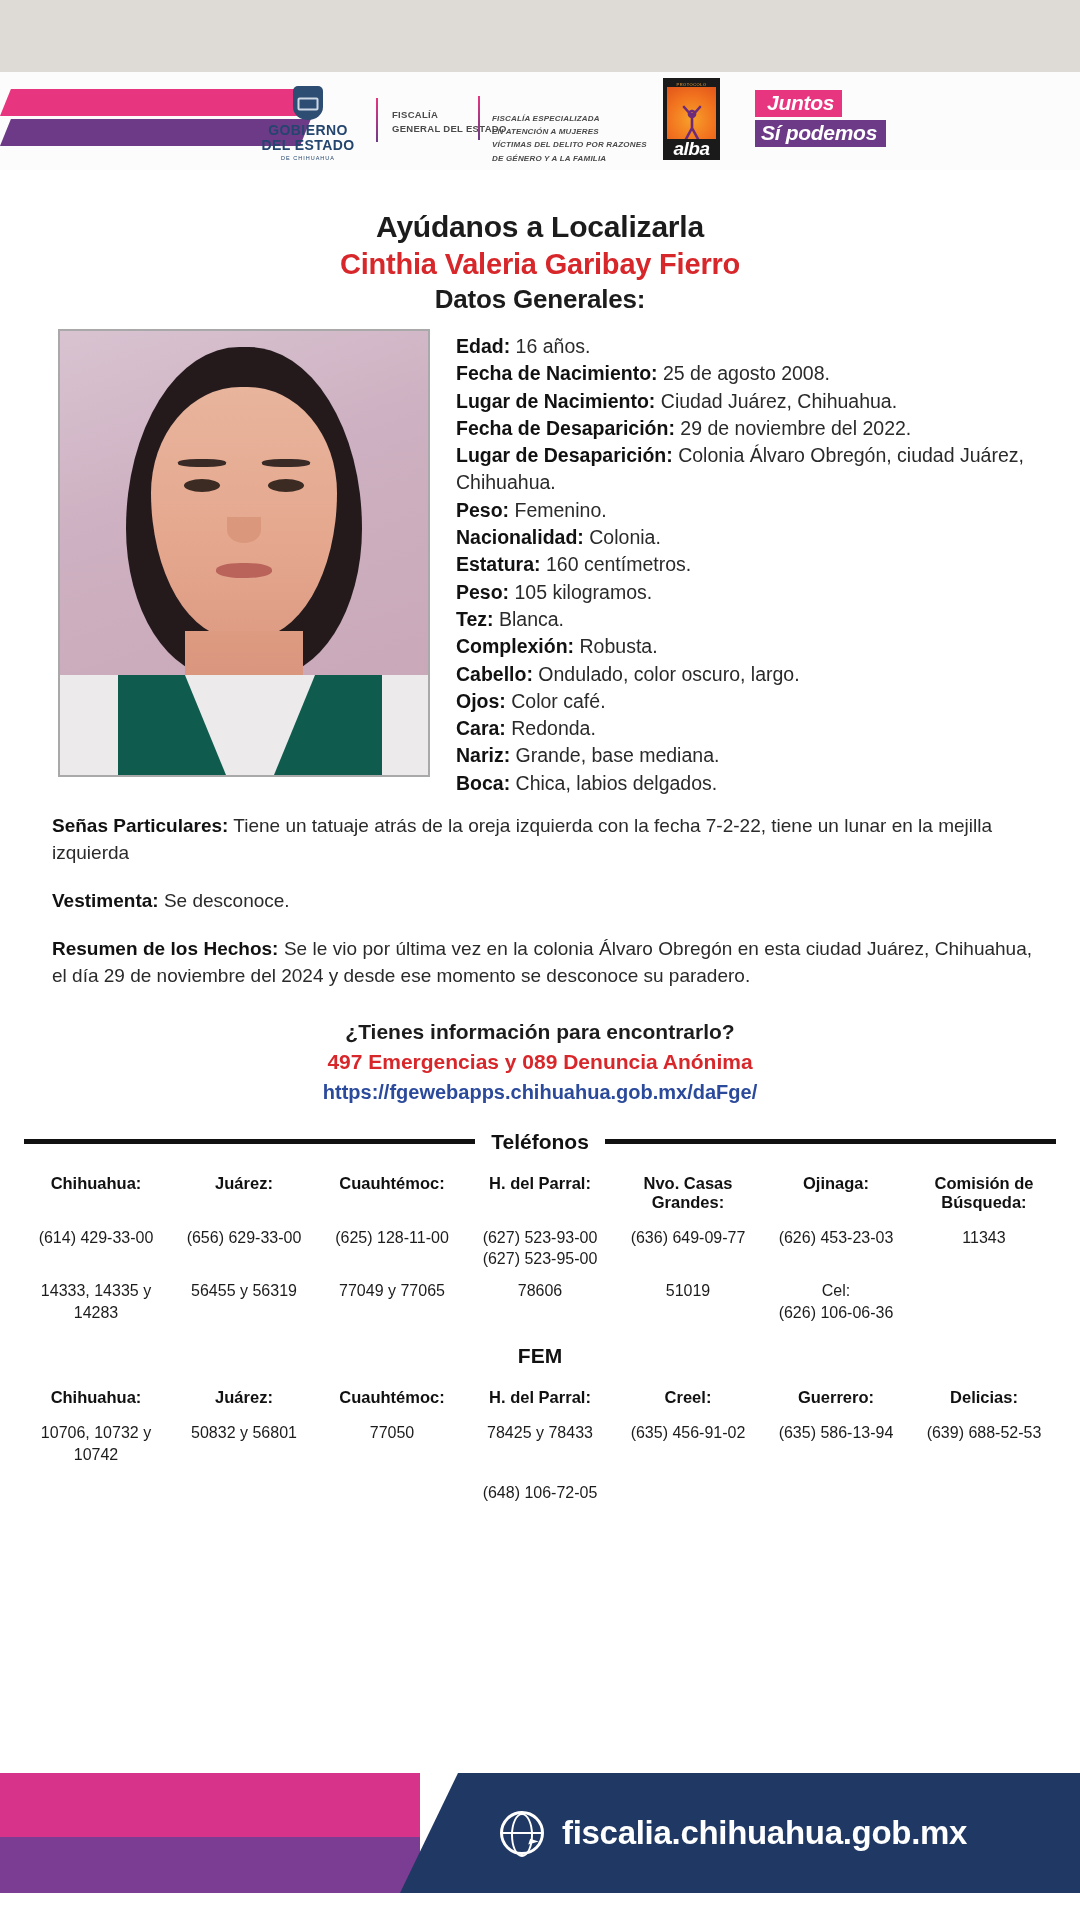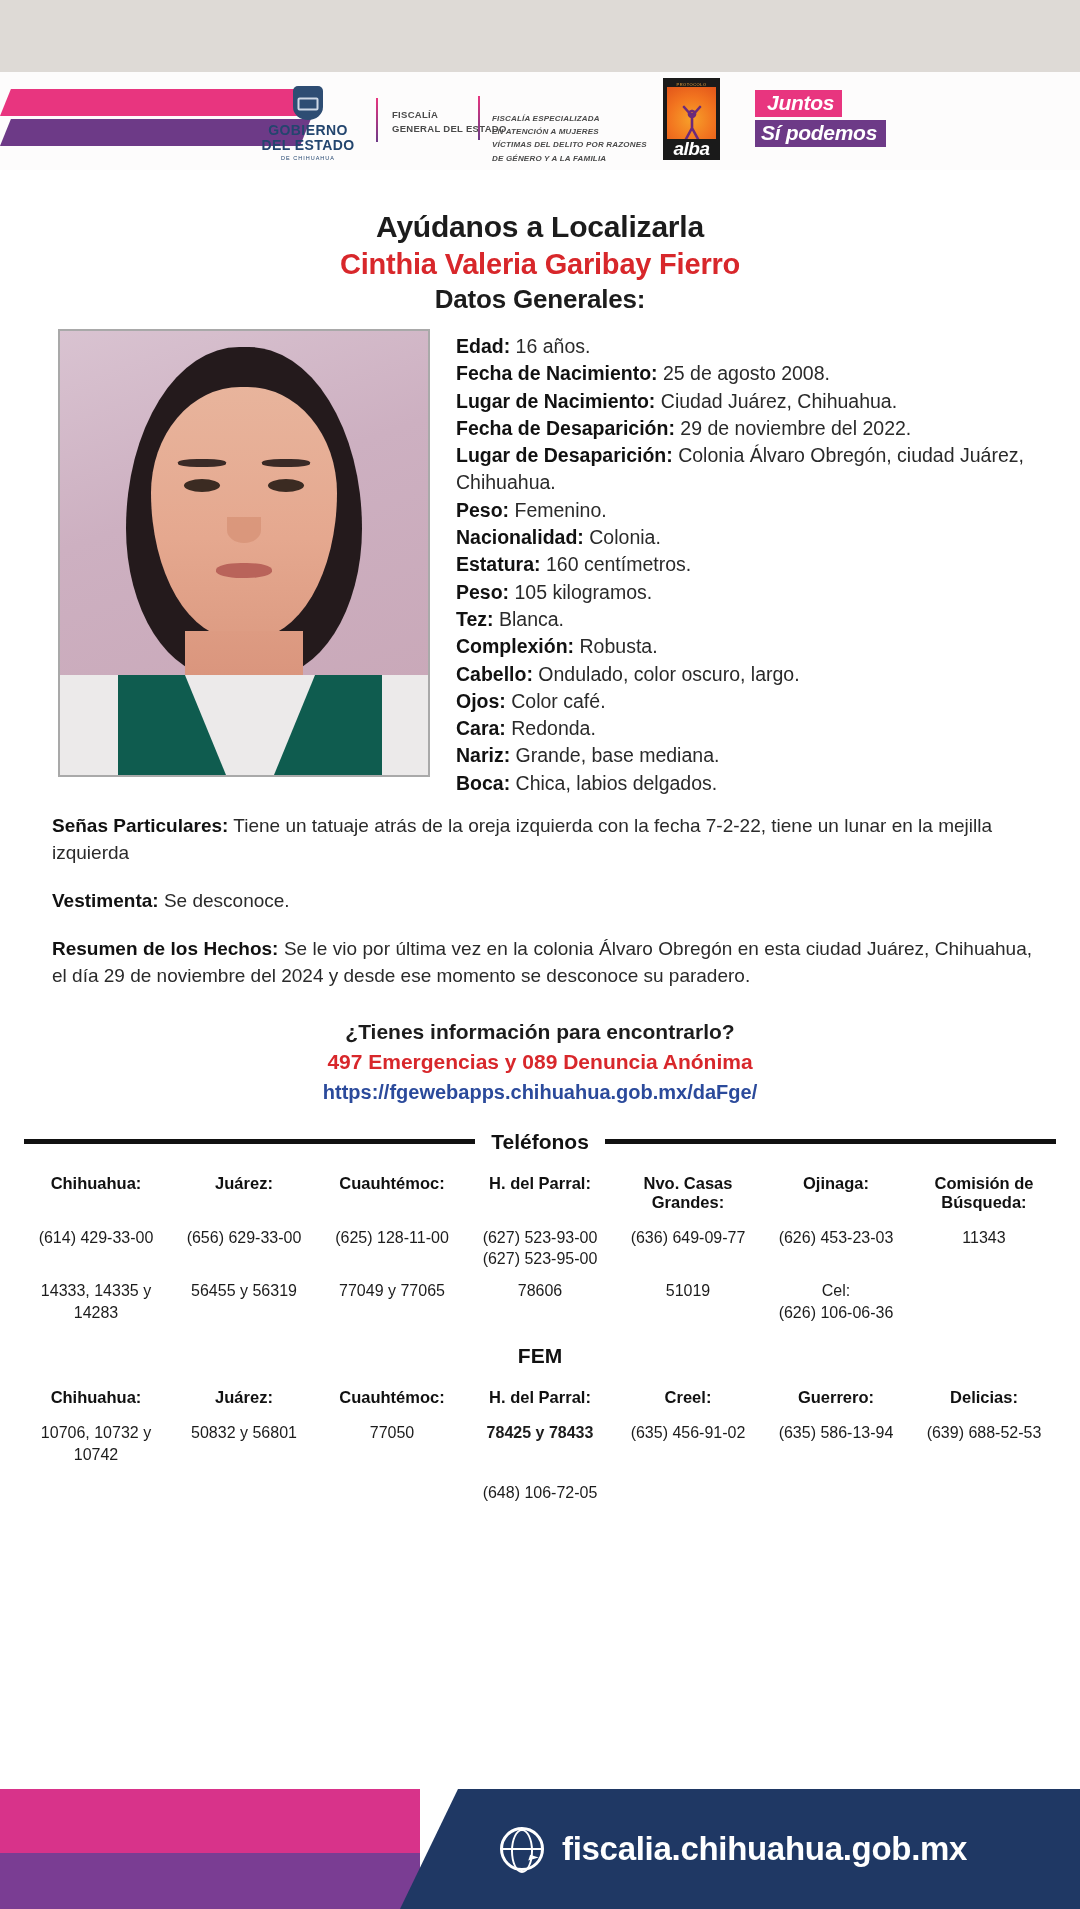--- a/index.html
+++ b/index.html
@@ -245,21 +245,21 @@
     color: #111; margin-top: 16px;
   }
   .camargo { text-align: center; margin-top: 14px; }
   .camargo .cl {
     font-size: 16.5px; font-weight: bold; color: #111;
   }
   .camargo .cn { font-size: 16px; color: #1c1c1c; margin-top: 5px; }
 
   
   .footer {
-    position: absolute; left: 0; bottom: 0;
+    position: absolute; left: 0; bottom: 16px;
     width: 904px; height: 120px;
   }
   .f-pink {
     position: absolute; left: 0; top: 0; width: 420px; height: 64px;
     background: #d8338a;
   }
   .f-purple {
     position: absolute; left: 0; top: 64px; width: 420px; height: 56px;
     background: #7a3d93;
   }
@@ -457,21 +457,21 @@
             <th style="white-space: pre-line;">Creel:</th>
             <th style="white-space: pre-line;">Guerrero:</th>
             <th style="white-space: pre-line;">Delicias:</th>
           </tr>
         </thead>
       <tbody>
           <tr id="fem-row">
             <td style="white-space: pre-line;">10706, 10732 y 10742</td>
             <td style="white-space: pre-line;">50832 y 56801</td>
             <td style="white-space: pre-line;">77050</td>
-            <td style="white-space: pre-line; font-weight: bold;">78425 y 78433</td>
+            <td style="white-space: pre-line;">78425 y 78433</td>
             <td style="white-space: pre-line;">(635) 456-91-02</td>
             <td style="white-space: pre-line;">(635) 586-13-94</td>
             <td style="white-space: pre-line;">(639) 688-52-53</td>
           </tr>
         </tbody>
     </table>
 
     <div class="camargo">
       <div class="cn">(648) 106-72-05</div>
     </div>

